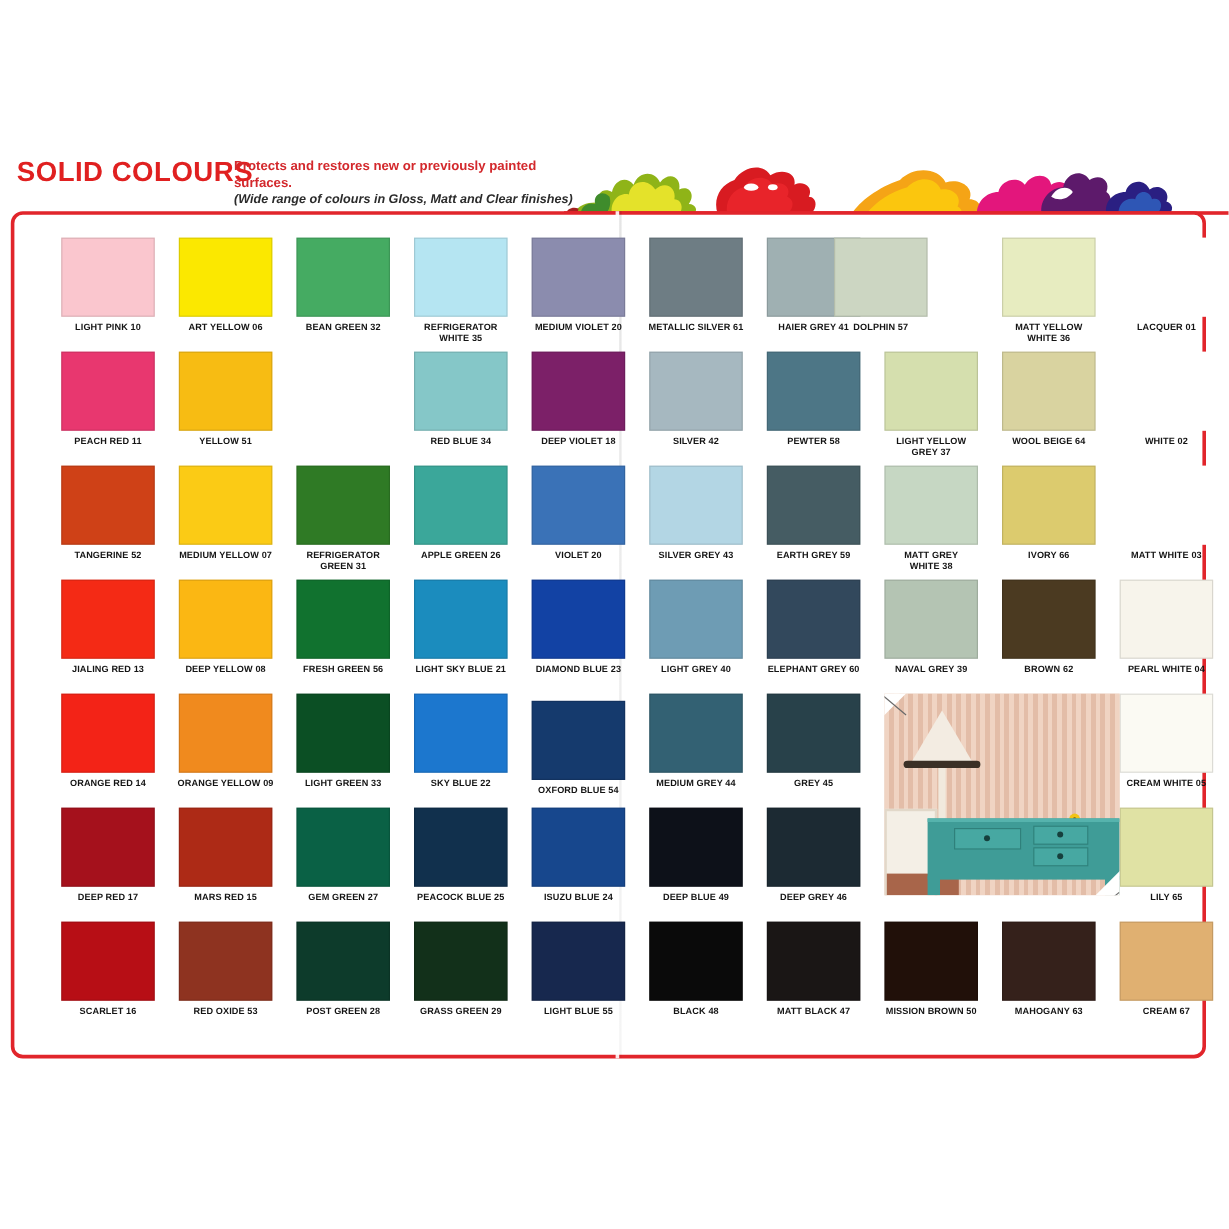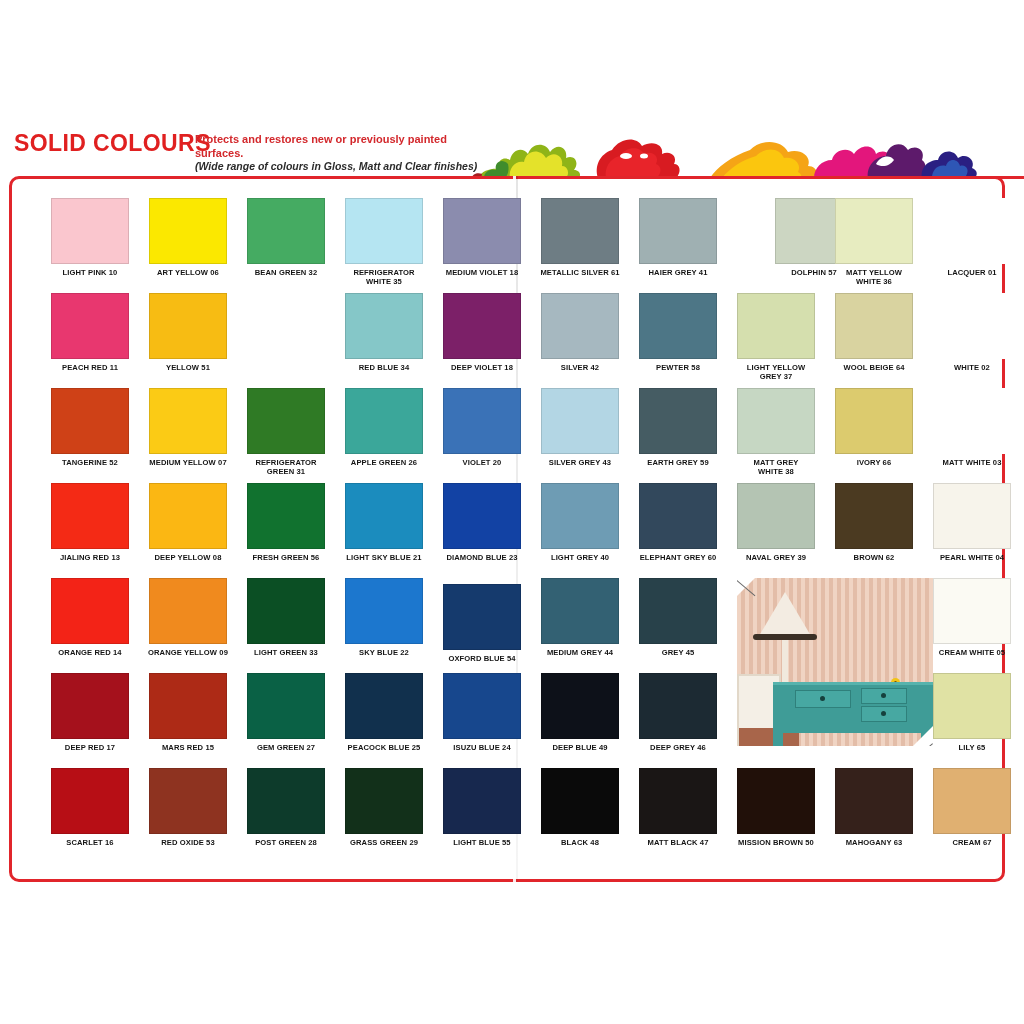--- a/index.html
+++ b/index.html
@@ -257,31 +257,31 @@
       <div class="chip edged" style="background: rgb(69, 171, 98);"></div>
       <div class="lbl">BEAN GREEN 32</div>
     </div>
     <div class="cell" style="left: 326px; top: 22px;">
       <div class="chip edged" style="background: rgb(181, 229, 242);"></div>
       <div class="lbl">REFRIGERATOR
 WHITE 35</div>
     </div>
     <div class="cell" style="left: 424px; top: 22px;">
       <div class="chip edged" style="background: rgb(139, 140, 174);"></div>
-      <div class="lbl">MEDIUM VIOLET 18</div>
+      <div class="lbl">MEDIUM VIOLET 20</div>
     </div>
     <div class="cell" style="left: 522px; top: 22px;">
       <div class="chip edged" style="background: rgb(110, 125, 132);"></div>
       <div class="lbl">METALLIC SILVER 61</div>
     </div>
     <div class="cell" style="left: 620px; top: 22px;">
       <div class="chip edged" style="background: rgb(159, 176, 178);"></div>
       <div class="lbl">HAIER GREY 41</div>
     </div>
-    <div class="cell" style="left: 756px; top: 22px;">
+    <div class="cell" style="left: 676px; top: 22px;">
       <div class="chip edged" style="background: rgb(204, 214, 194);"></div>
       <div class="lbl">DOLPHIN 57</div>
     </div>
     <div class="cell" style="left: 816px; top: 22px;">
       <div class="chip edged" style="background: rgb(231, 236, 192);"></div>
       <div class="lbl">MATT YELLOW
 WHITE 36</div>
     </div>
     <div class="cell" style="left: 914px; top: 22px;">
       <div class="chip" style="background: rgb(255, 255, 255);"></div>

